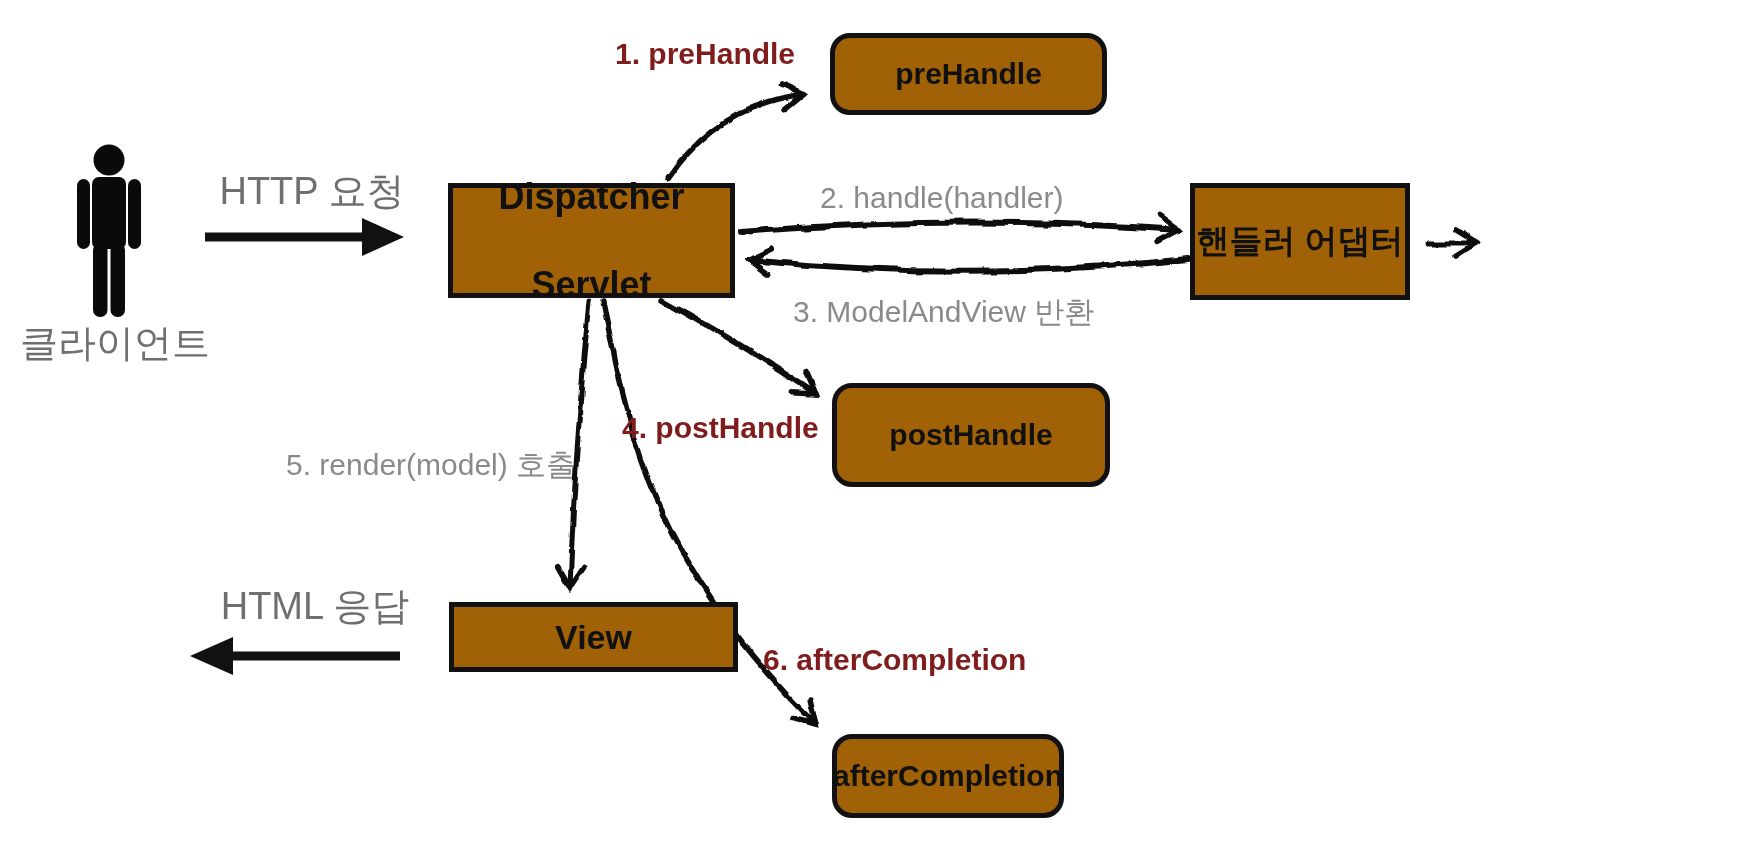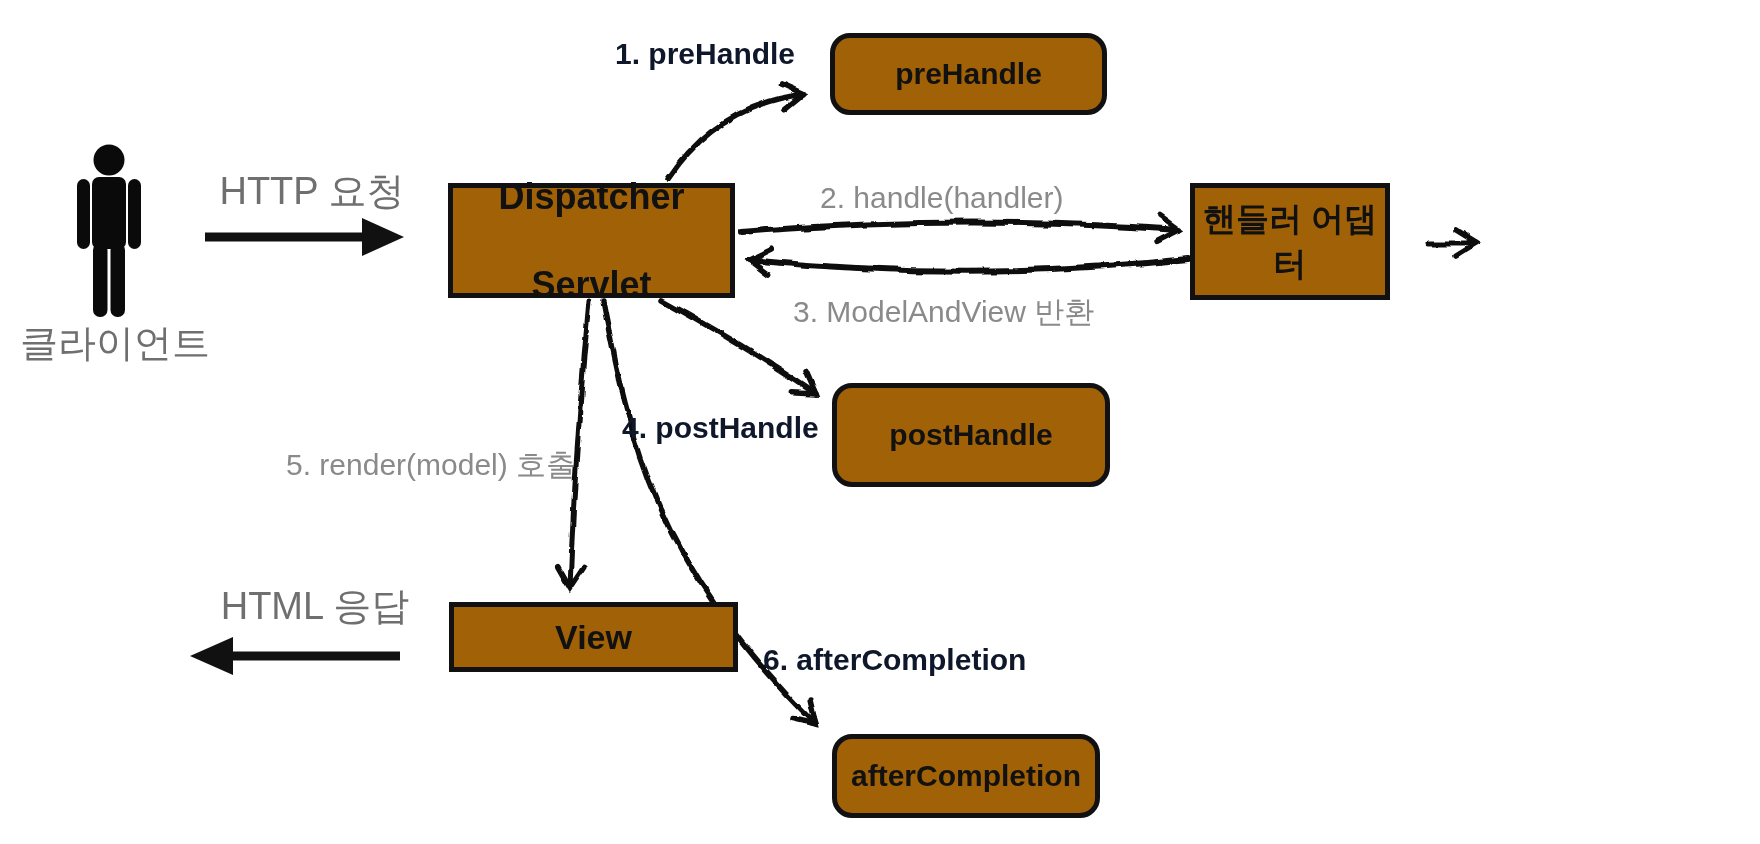--- a/index.html
+++ b/index.html
@@ -10,27 +10,27 @@
   svg.layer{position:absolute;left:0;top:0;width:1760px;height:844px;}
   .box{
     position:absolute;border:5px solid #111;background:#a16207;box-sizing:border-box;
     display:flex;flex-direction:column;align-items:center;justify-content:center;
     font-weight:bold;color:#111;text-align:center;
   }
   .rounded{border-radius:20px;}
   .box-dispatcher{left:448px;top:183px;width:287px;height:115px;font-size:36px;line-height:1.32;gap:40px;}
   .box-prehandle{left:830px;top:33px;width:277px;height:82px;font-size:30px;}
   .box-posthandle{left:832px;top:383px;width:278px;height:104px;font-size:30px;}
-  .box-aftercompletion{left:832px;top:734px;width:268px;height:84px;font-size:30px;}
-  .box-adapter{left:1190px;top:183px;width:200px;height:117px;font-size:33px;}
+  .box-aftercompletion{left:832px;top:734px;width:232px;height:84px;font-size:30px;}
+  .box-adapter{left:1190px;top:183px;width:220px;height:117px;font-size:33px;}
   .box-handler{left:1498px;top:185px;width:214px;height:112px;font-size:32px;line-height:1.28;}
   .box-view{left:449px;top:602px;width:289px;height:70px;font-size:34px;}
   .biglabel{position:absolute;color:#6f6f6f;font-size:38px;white-space:nowrap;}
   .step{position:absolute;color:#8a8a8a;font-size:30px;white-space:nowrap;}
-  .step.bold{font-weight:bold;color:#0f172a;}
+  .step.bold{font-weight:bold;color:#7f1d1d;}
   .lbl-client{left:20px;top:318px;width:180px;text-align:center;}
   .lbl-http{left:212px;top:166px;width:200px;text-align:center;}
   .lbl-html{left:215px;top:581px;width:200px;text-align:center;}
   .step1{left:615px;top:37px;}
   .step2{left:820px;top:181px;}
   .step3{left:793px;top:292px;}
   .step4{left:622px;top:411px;}
   .step5{left:286px;top:445px;}
   .step6{left:763px;top:643px;}
   .person{position:absolute;left:76px;top:144px;}

